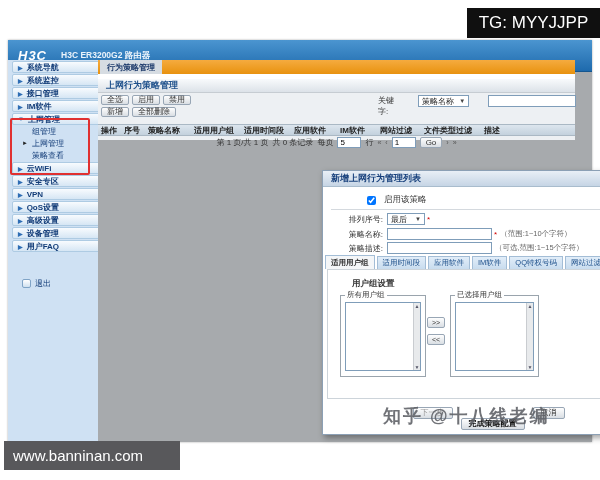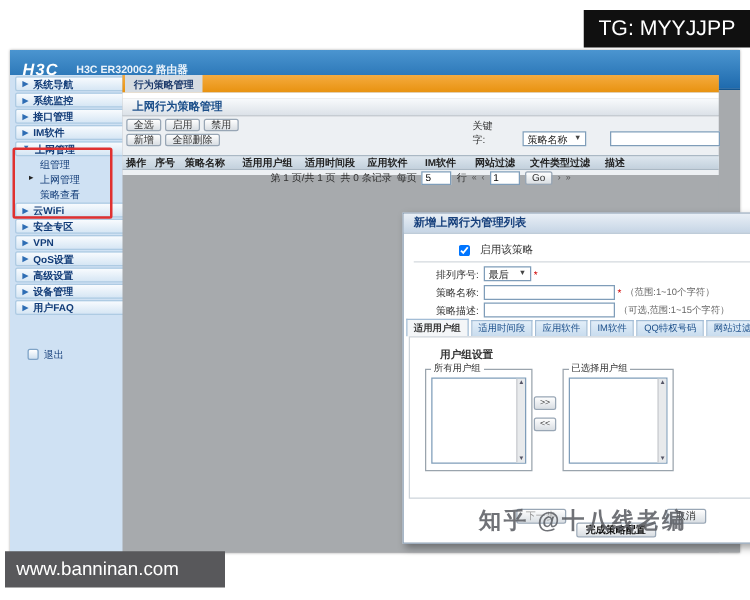--- a/index.html
+++ b/index.html
@@ -56,21 +56,21 @@
     display:flex; align-items:center; padding-left:8px;
     color:#1c4f8a; font-size:9px; font-weight:bold; }
   #list-area { left:0; top:33px; width:477px; height:47px; background:#edf0f3; }
 
   .btn { background:linear-gradient(#fefefe,#d9dee3); border:1px solid #98a6b5;
     border-radius:2px; font-size:8px; color:#333; height:10px; line-height:8px;
     padding:0 5px; cursor:pointer; font-family:"Liberation Sans",sans-serif; }
   #toolbar-row1 { left:3px; top:2px; display:flex; gap:3px; }
   #toolbar-row2 { left:3px; top:14px; display:flex; gap:3px; }
 
-  #keyword-area { left:280px; top:2px; display:flex; align-items:flex-end; gap:19px; }
+  #keyword-area { left:280px; top:2px; display:flex; align-items:flex-start; gap:19px; }
   #keyword-label { font-size:8px; color:#333; }
   .selbox { background:#fff; border:1px solid #7f9db9; height:12px; font-size:8px;
     color:#222; display:flex; align-items:center; padding:0 3px; gap:4px; cursor:pointer; }
   .selbox .caret { font-size:6px; color:#444; }
   .txt { background:#fff; border:1px solid #7f9db9; height:12px; font-size:8px;
     padding:0 2px; font-family:"Liberation Sans",sans-serif; }
 
   #table-header { left:0; top:31px; width:477px; height:12px;
     background:linear-gradient(#dde6ee,#c3d1dd); border-top:1px solid #aab8c4;
     border-bottom:1px solid #aab8c4; display:flex; align-items:center;

